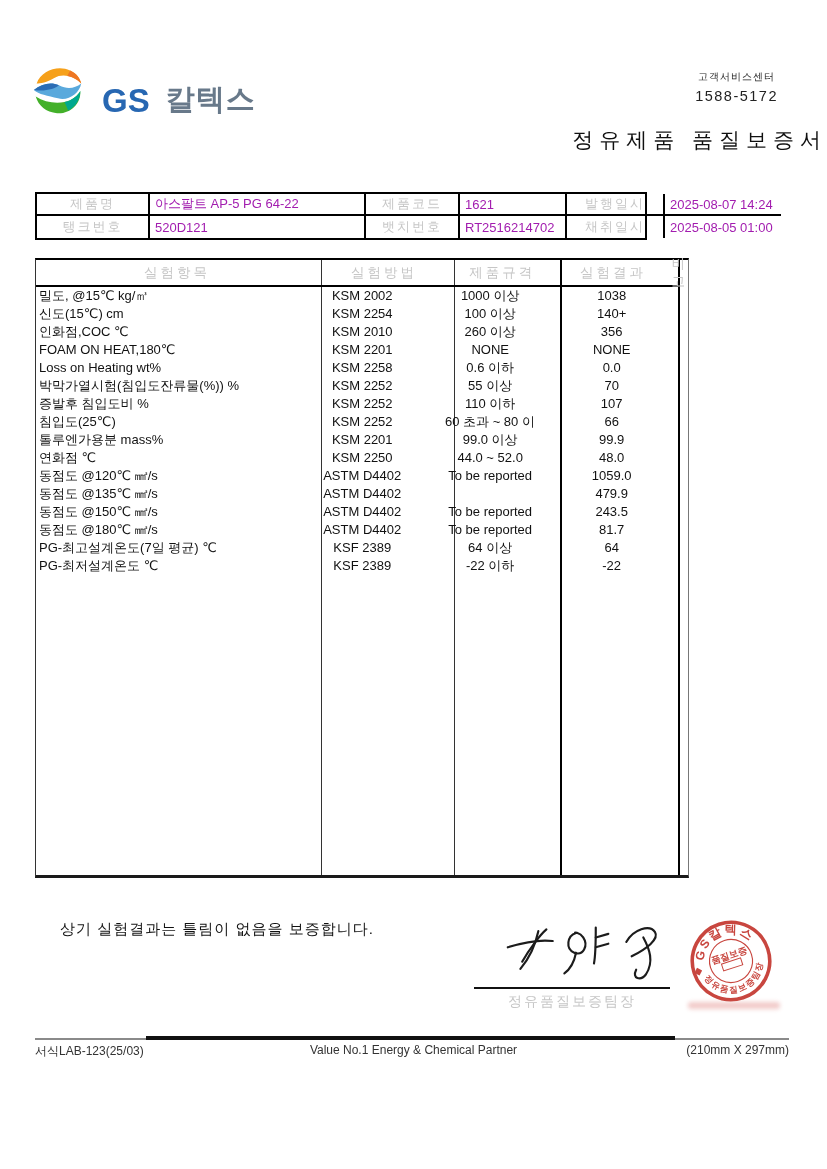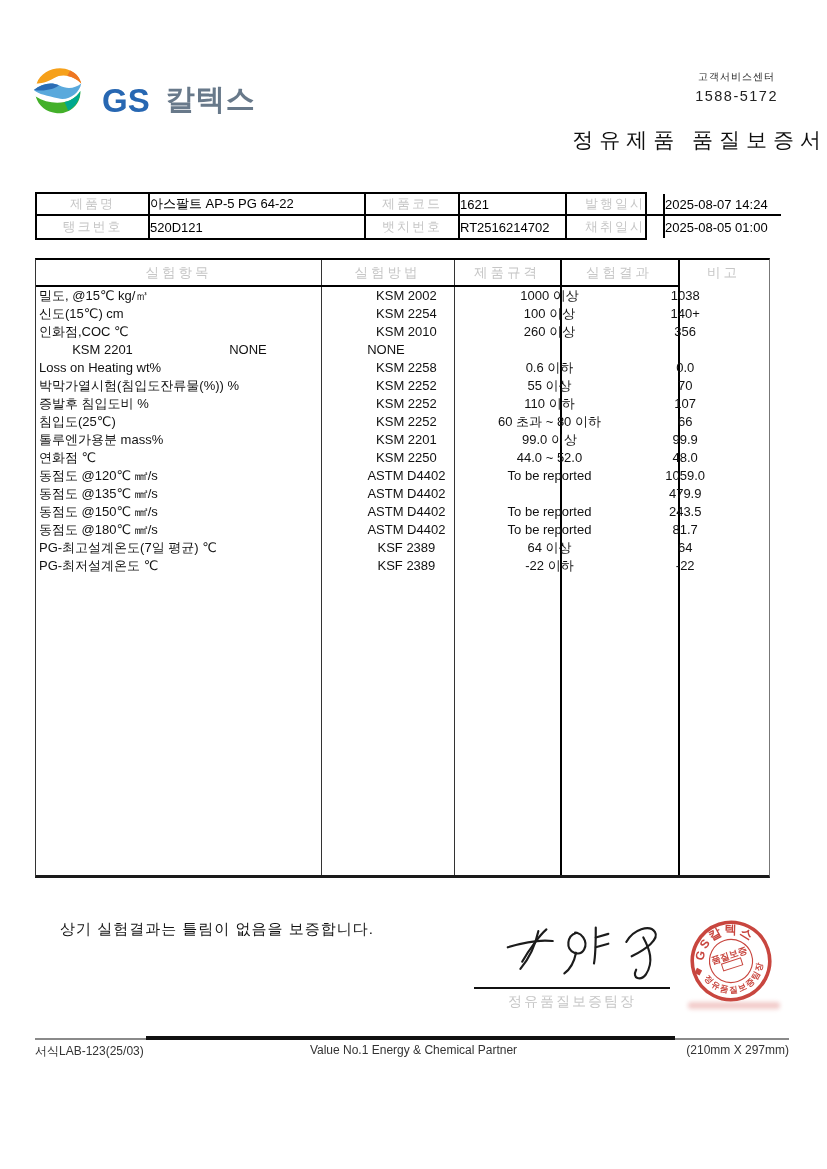--- a/index.html
+++ b/index.html
@@ -19,24 +19,24 @@
 
   
   .info-table{left:35px;top:192px;width:612px;height:48px;border:2px solid #000;box-sizing:border-box;
               display:grid;grid-template-columns:113px 216px 94px 107px 98px 116px;grid-template-rows:1fr 1fr;
               font-size:13px;}
   .info-cell{box-sizing:border-box;border-right:2px solid #000;border-bottom:2px solid #000;
              display:flex;align-items:center;overflow:hidden;white-space:nowrap;}
   .info-cell:nth-child(6n){border-right:none;}
   .info-cell.last-row{border-bottom:none;}
   .info-label{justify-content:center;color:#c6c6c6;letter-spacing:2px;}
-  .info-value{color:#000000;}
-
-  
-  .res-table{left:35px;top:258px;width:735px;height:620px;box-sizing:border-box;
+  .info-value{padding-left:5px;color:#a21caf;}
+
+  
+  .res-table{left:35px;top:258px;width:654px;height:620px;box-sizing:border-box;
              border-top:2px solid #000;border-bottom:3px solid #1a1a1a;
              border-left:1px solid #333;border-right:1px solid #777;font-size:13px;padding-left:40px;}
   .vline{position:absolute;top:0;bottom:0;background:#000;}
   .vl1{left:285px;width:1px;background:#333;}
   .vl2{left:418px;width:1px;background:#333;}
   .vl3{left:524px;width:2px;}
   .vl4{left:642px;width:2px;}
   .hdr-bottom{position:absolute;top:25px;left:0;width:644px;height:2px;background:#000;}
   .res-header{position:absolute;top:0;left:0;width:100%;height:25px;display:flex;
               color:#c6c6c6;letter-spacing:3px;font-size:13.5px;}
@@ -141,20 +141,21 @@
         <div class="c5"></div>
       </div>
       <div class="res-row">
         <div class="c1">인화점,COC ℃</div>
         <div class="c2">KSM 2010</div>
         <div class="c3">260 이상</div>
         <div class="c4">356</div>
         <div class="c5"></div>
       </div>
       <div class="res-row">
+        <div class="c1">FOAM ON HEAT,180℃</div>
         <div class="c2">KSM 2201</div>
         <div class="c3">NONE</div>
         <div class="c4">NONE</div>
         <div class="c5"></div>
       </div>
       <div class="res-row">
         <div class="c1">Loss on Heating wt%</div>
         <div class="c2">KSM 2258</div>
         <div class="c3">0.6 이하</div>
         <div class="c4">0.0</div>

